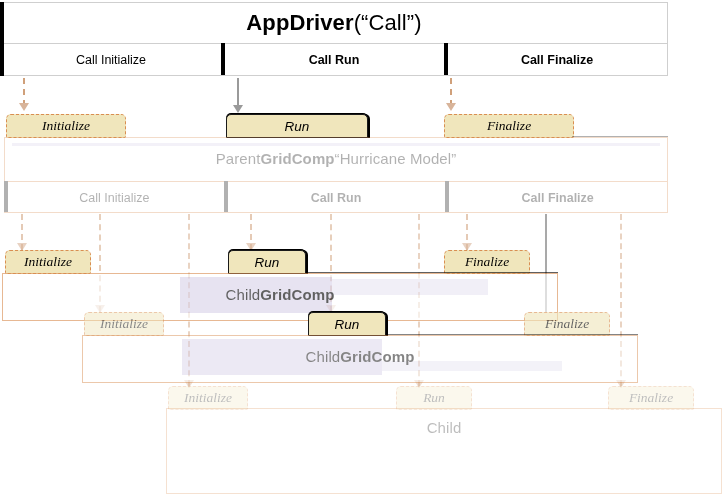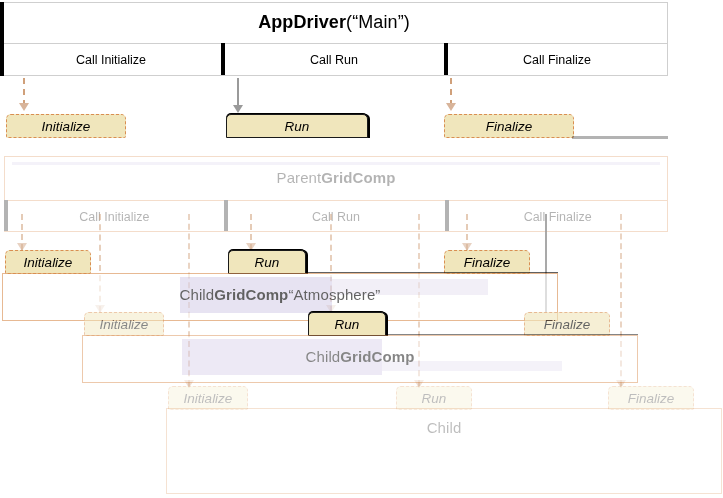--- a/index.html
+++ b/index.html
@@ -28,21 +28,21 @@
   .comp .calls{
     position:absolute;left:0;right:0;bottom:0;
     display:flex;
     border-top:1px solid #d98e52;
     box-sizing:border-box;
   }
   .comp .calls .cell{
     flex:1;display:flex;align-items:center;justify-content:center;
     font-size:12.5px;position:relative;box-sizing:border-box;
   }
-  .comp .calls .cell + .cell{border-left:1px solid #d98e52;}
+  .comp .calls .cell + .cell{border-left:1px solid #d98e52;font-weight:bold;}
   .comp .calls .cell .nub{
     position:absolute;left:-2px;top:-1px;width:4px;height:100%;
     background:#000;
   }
   
   .blackbar-left{position:absolute;left:0;top:0;width:4px;height:100%;background:#000;}
   .blackshadow{position:absolute;background:#000;}
 
   
   .tab{
@@ -53,21 +53,21 @@
     border-radius:5px 5px 2px 2px;
     display:flex;align-items:center;justify-content:center;
     font-style:italic;font-size:13.5px;
     white-space:nowrap;
   }
   .tab.solid{
     border:1px solid #1a1a1a;
     border-radius:5px 5px 0 0;
     box-shadow:2px 0 0 #000, 0 -1px 0 #000;
   }
-  .tab.dash{border-style:dashed;border-color:#d98e52;}
+  .tab.dash{border-style:dashed;border-color:#d98e52;font-family:Liberation Serif, serif;}
 
   
   .vline{position:absolute;width:0;border-left:2px solid #9a9a9a;}
   .vline.dashed{border-left:2px dashed #d0a07a;}
   .arrow{
     position:absolute;width:0;height:0;
     border-left:5px solid transparent;border-right:5px solid transparent;
     border-top:8px solid #9a9a9a;
   }
   .arrow.dim{border-top-color:#d8b49a;}
@@ -83,23 +83,23 @@
   .f4{opacity:.26;}
 </style>
 </head>
 <body>
 
 <div id="stage">
 
   <div class="comp f0" style="left:0px;top:2px;width:668px;height:74px;">
     <div class="body" style="border:1px solid #cfcfcf;"></div>
     <div class="blackbar-left"></div>
-    <div class="title" style="height:41px;line-height:41px;font-size:18px;">
+    <div class="title" style="height:41px;line-height:41px;font-size:22px;">
       <b>AppDriver</b>
-        <span> (“Main”)</span>
+        <span> (“Call”)</span>
     </div>
     <div class="calls" style="height:33px;border-top:1px solid #cfcfcf;">
       <div class="cell" style="border-left:none;">
         <span class="nub" style="left:0;"></span>
         <span>Call Initialize</span>
       </div>
       <div class="cell" style="border-left:1px solid #cfcfcf;">
         <span class="nub"></span>
         <span>Call Run</span>
       </div>
@@ -124,26 +124,27 @@
   </div>
   <div class="tab solid f0" style="left:226px;top:114px;width:142px;">
     <span>Run</span>
   </div>
   <div class="tab dash f0" style="left:444px;top:114px;width:130px;">
     <span>Finalize</span>
   </div>
 
   <div class="f1">
     <div class="blackshadow" style="left:572px;top:136px;width:96px;height:3px;"></div>
-    <div class="comp" style="left:4px;top:137px;width:664px;height:76px;margin-top:19px;">
+    <div class="comp" style="left:4px;top:137px;width:664px;height:76px;">
       <div class="body"></div>
       <div class="band" style="left:8px;top:6px;width:648px;height:3px;"></div>
       <div class="title" style="height:44px;line-height:44px;">
         <span>Parent </span>
           <b>GridComp</b>
+          <span> “Hurricane Model”</span>
       </div>
       <div class="calls" style="height:32px;">
         <div class="cell" style="border-left:none;">
           <span class="nub" style="left:0;"></span>
           <span>Call Initialize</span>
         </div>
         <div class="cell">
           <span class="nub"></span>
           <span>Call Run</span>
         </div>
@@ -187,21 +188,20 @@
 
   <div class="f2">
     <div class="blackshadow" style="left:306px;top:272px;width:252px;height:3px;"></div>
     <div class="comp" style="left:2px;top:273px;width:556px;height:48px;">
       <div class="body"></div>
       <div class="band" style="left:178px;top:4px;width:152px;height:36px;"></div>
       <div class="band" style="left:330px;top:6px;width:156px;height:16px;opacity:.55;"></div>
       <div class="title" style="height:44px;line-height:44px;">
         <span>Child </span>
           <b>GridComp</b>
-          <span> “Atmosphere”</span>
       </div>
     </div>
   </div>
 
   <div class="tab dash f3" style="left:84px;top:312px;width:80px;">
     <span>Initialize</span>
   </div>
   <div class="tab solid f0" style="left:308px;top:312px;width:78px;">
     <span>Run</span>
   </div>

